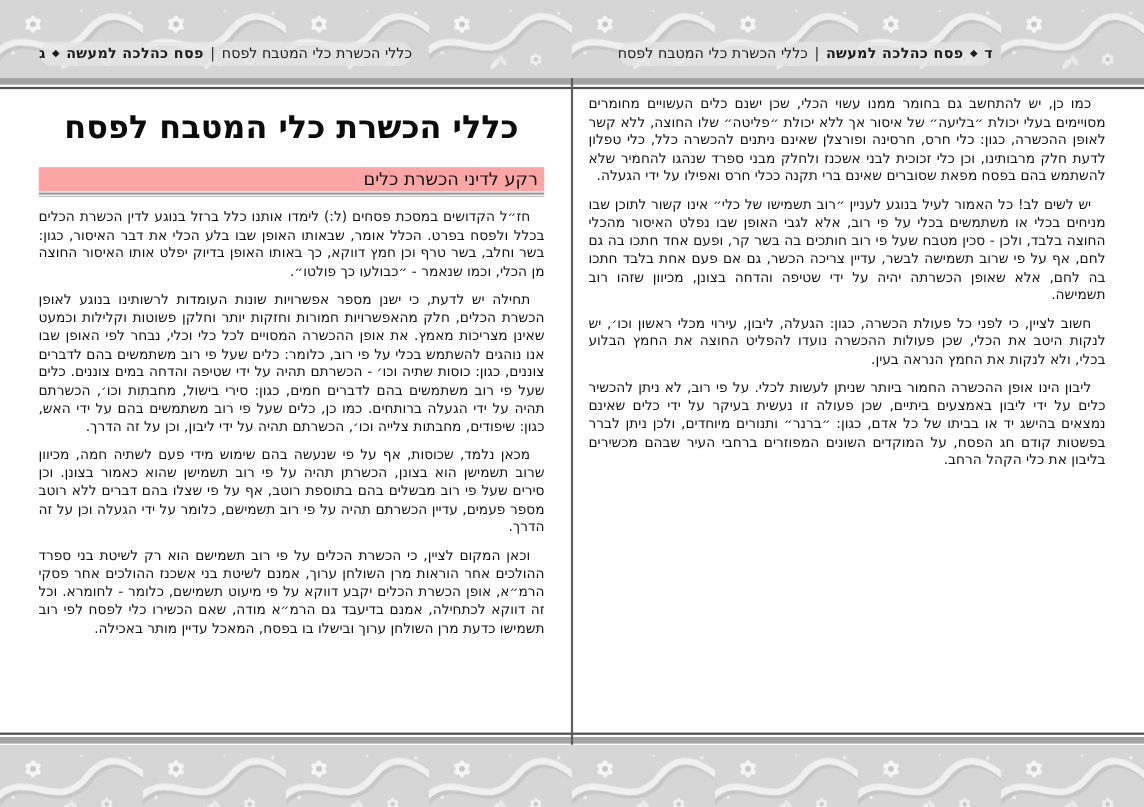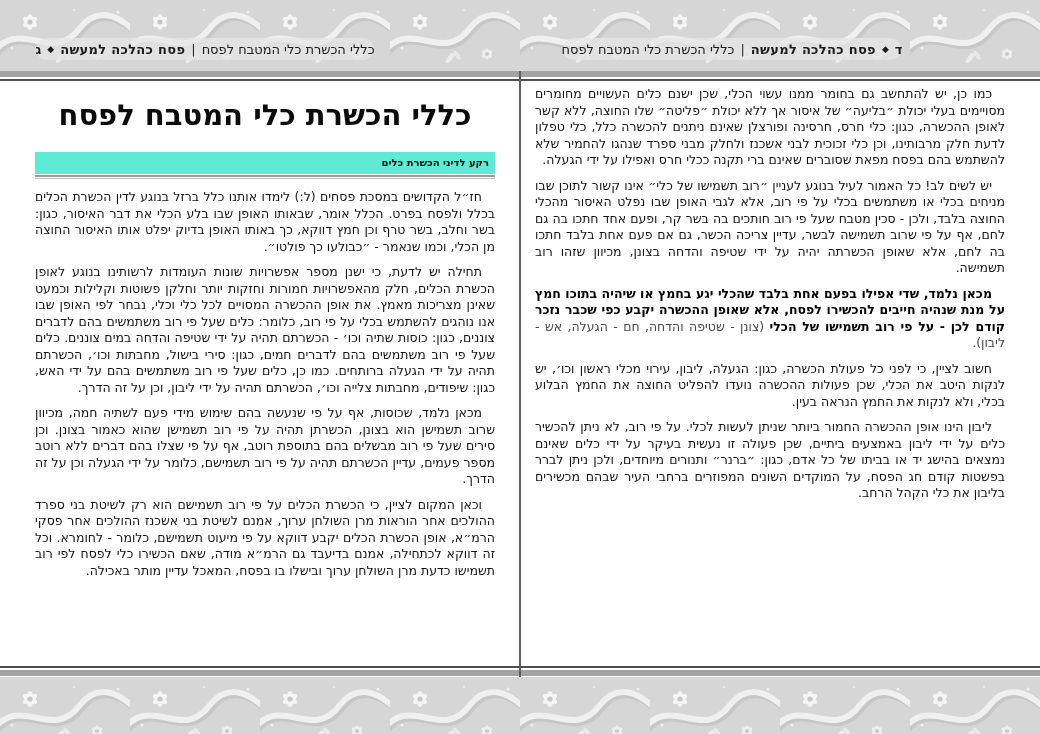--- a/index.html
+++ b/index.html
@@ -34,21 +34,21 @@
 
   
   .page-col{position:absolute;top:86px;height:580px;overflow:hidden;direction:rtl;
      text-align:justify;font-size:12.5px;line-height:16.5px;color:#141414;}
   .left-col{left:35px;width:460px;}
   .right-col{left:535px;width:470px;}
 
   .chapter-title{text-align:center;font-weight:bold;font-size:29px;line-height:34px;
      margin:12px 0 20px;color:#0b0b0b;}
 
-  .section-bar{background:#5eead4;font-weight:bold;font-size:10px;line-height:19px;
+  .section-bar{background:#fca5a5;font-weight:normal;font-size:16px;line-height:19px;
      padding:1px 6px 2px;color:#111111;text-align:right;}
   .section-rule-a{height:2px;background:#9c9c9c;margin-top:1px;}
   .section-rule-b{height:1px;background:#bdbdbd;margin-top:1px;margin-bottom:10px;}
   .section-block{margin-top:4px;}
   .section-block.spaced{margin-top:14px;}
 
   p.body-par{margin:0 0 9px;text-indent:13px;}
   p.no-bottom{margin-bottom:12px;}
   .em-bold{font-weight:bold;color:#000000;}
   .em-note{color:#4a4a4a;}
@@ -157,21 +157,20 @@
     <p class="body-par">חז״ל הקדושים במסכת פסחים (ל:) לימדו אותנו כלל ברזל בנוגע לדין הכשרת הכלים בכלל ולפסח בפרט. הכלל אומר, שבאותו האופן שבו בלע הכלי את דבר האיסור, כגון: בשר וחלב, בשר טרף וכן חמץ דווקא, כך באותו האופן בדיוק יפלט אותו האיסור החוצה מן הכלי, וכמו שנאמר - ״כבולעו כך פולטו״.</p>
     <p class="body-par">תחילה יש לדעת, כי ישנן מספר אפשרויות שונות העומדות לרשותינו בנוגע לאופן הכשרת הכלים, חלק מהאפשרויות חמורות וחזקות יותר וחלקן פשוטות וקלילות וכמעט שאינן מצריכות מאמץ. את אופן ההכשרה המסויים לכל כלי וכלי, נבחר לפי האופן שבו אנו נוהגים להשתמש בכלי על פי רוב, כלומר: כלים שעל פי רוב משתמשים בהם לדברים צוננים, כגון: כוסות שתיה וכו׳ - הכשרתם תהיה על ידי שטיפה והדחה במים צוננים. כלים שעל פי רוב משתמשים בהם לדברים חמים, כגון: סירי בישול, מחבתות וכו׳, הכשרתם תהיה על ידי הגעלה ברותחים. כמו כן, כלים שעל פי רוב משתמשים בהם על ידי האש, כגון: שיפודים, מחבתות צלייה וכו׳, הכשרתם תהיה על ידי ליבון, וכן על זה הדרך.</p>
     <p class="body-par">מכאן נלמד, שכוסות, אף על פי שנעשה בהם שימוש מידי פעם לשתיה חמה, מכיוון שרוב תשמישן הוא בצונן, הכשרתן תהיה על פי רוב תשמישן שהוא כאמור בצונן. וכן סירים שעל פי רוב מבשלים בהם בתוספת רוטב, אף על פי שצלו בהם דברים ללא רוטב מספר פעמים, עדיין הכשרתם תהיה על פי רוב תשמישם, כלומר על ידי הגעלה וכן על זה הדרך.</p>
     <p class="body-par">וכאן המקום לציין, כי הכשרת הכלים על פי רוב תשמישם הוא רק לשיטת בני ספרד ההולכים אחר הוראות מרן השולחן ערוך, אמנם לשיטת בני אשכנז ההולכים אחר פסקי הרמ״א, אופן הכשרת הכלים יקבע דווקא על פי מיעוט תשמישם, כלומר - לחומרא. וכל זה דווקא לכתחילה, אמנם בדיעבד גם הרמ״א מודה, שאם הכשירו כלי לפסח לפי רוב תשמישו כדעת מרן השולחן ערוך ובישלו בו בפסח, המאכל עדיין מותר באכילה.</p>
   </div>
 
   <div class="page-col right-col">
     <p class="body-par">כמו כן, יש להתחשב גם בחומר ממנו עשוי הכלי, שכן ישנם כלים העשויים מחומרים מסויימים בעלי יכולת ״בליעה״ של איסור אך ללא יכולת ״פליטה״ שלו החוצה, ללא קשר לאופן ההכשרה, כגון: כלי חרס, חרסינה ופורצלן שאינם ניתנים להכשרה כלל, כלי טפלון לדעת חלק מרבותינו, וכן כלי זכוכית לבני אשכנז ולחלק מבני ספרד שנהגו להחמיר שלא להשתמש בהם בפסח מפאת שסוברים שאינם ברי תקנה ככלי חרס ואפילו על ידי הגעלה.</p>
     <p class="body-par">יש לשים לב! כל האמור לעיל בנוגע לעניין ״רוב תשמישו של כלי״ אינו קשור לתוכן שבו מניחים בכלי או משתמשים בכלי על פי רוב, אלא לגבי האופן שבו נפלט האיסור מהכלי החוצה בלבד, ולכן - סכין מטבח שעל פי רוב חותכים בה בשר קר, ופעם אחד חתכו בה גם לחם, אף על פי שרוב תשמישה לבשר, עדיין צריכה הכשר, גם אם פעם אחת בלבד חתכו בה לחם, אלא שאופן הכשרתה יהיה על ידי שטיפה והדחה בצונן, מכיוון שזהו רוב תשמישה.</p>
 
-    <p class="body-par"><span class="em-bold">מכאן נלמד, שדי אפילו בפעם אחת בלבד שהכלי יגע בחמץ או שיהיה בתוכו חמץ על מנת שנהיה חייבים להכשירו לפסח, אלא שאופן ההכשרה יקבע כפי שכבר נזכר קודם לכן - על פי רוב תשמישו של הכלי</span><span class="em-note"> (צונן - שטיפה והדחה, חם - הגעלה, אש - ליבון).</span></p>
 
     <p class="body-par">חשוב לציין, כי לפני כל פעולת הכשרה, כגון: הגעלה, ליבון, עירוי מכלי ראשון וכו׳, יש לנקות היטב את הכלי, שכן פעולות ההכשרה נועדו להפליט החוצה את החמץ הבלוע בכלי, ולא לנקות את החמץ הנראה בעין.</p>
 
 
 
     <p class="body-par">ליבון הינו אופן ההכשרה החמור ביותר שניתן לעשות לכלי. על פי רוב, לא ניתן להכשיר כלים על ידי ליבון באמצעים ביתיים, שכן פעולה זו נעשית בעיקר על ידי כלים שאינם נמצאים בהישג יד או בביתו של כל אדם, כגון: ״ברנר״ ותנורים מיוחדים, ולכן ניתן לברר בפשטות קודם חג הפסח, על המוקדים השונים המפוזרים ברחבי העיר שבהם מכשירים בליבון את כלי הקהל הרחב.</p>
   </div>
 
 </div>
 

